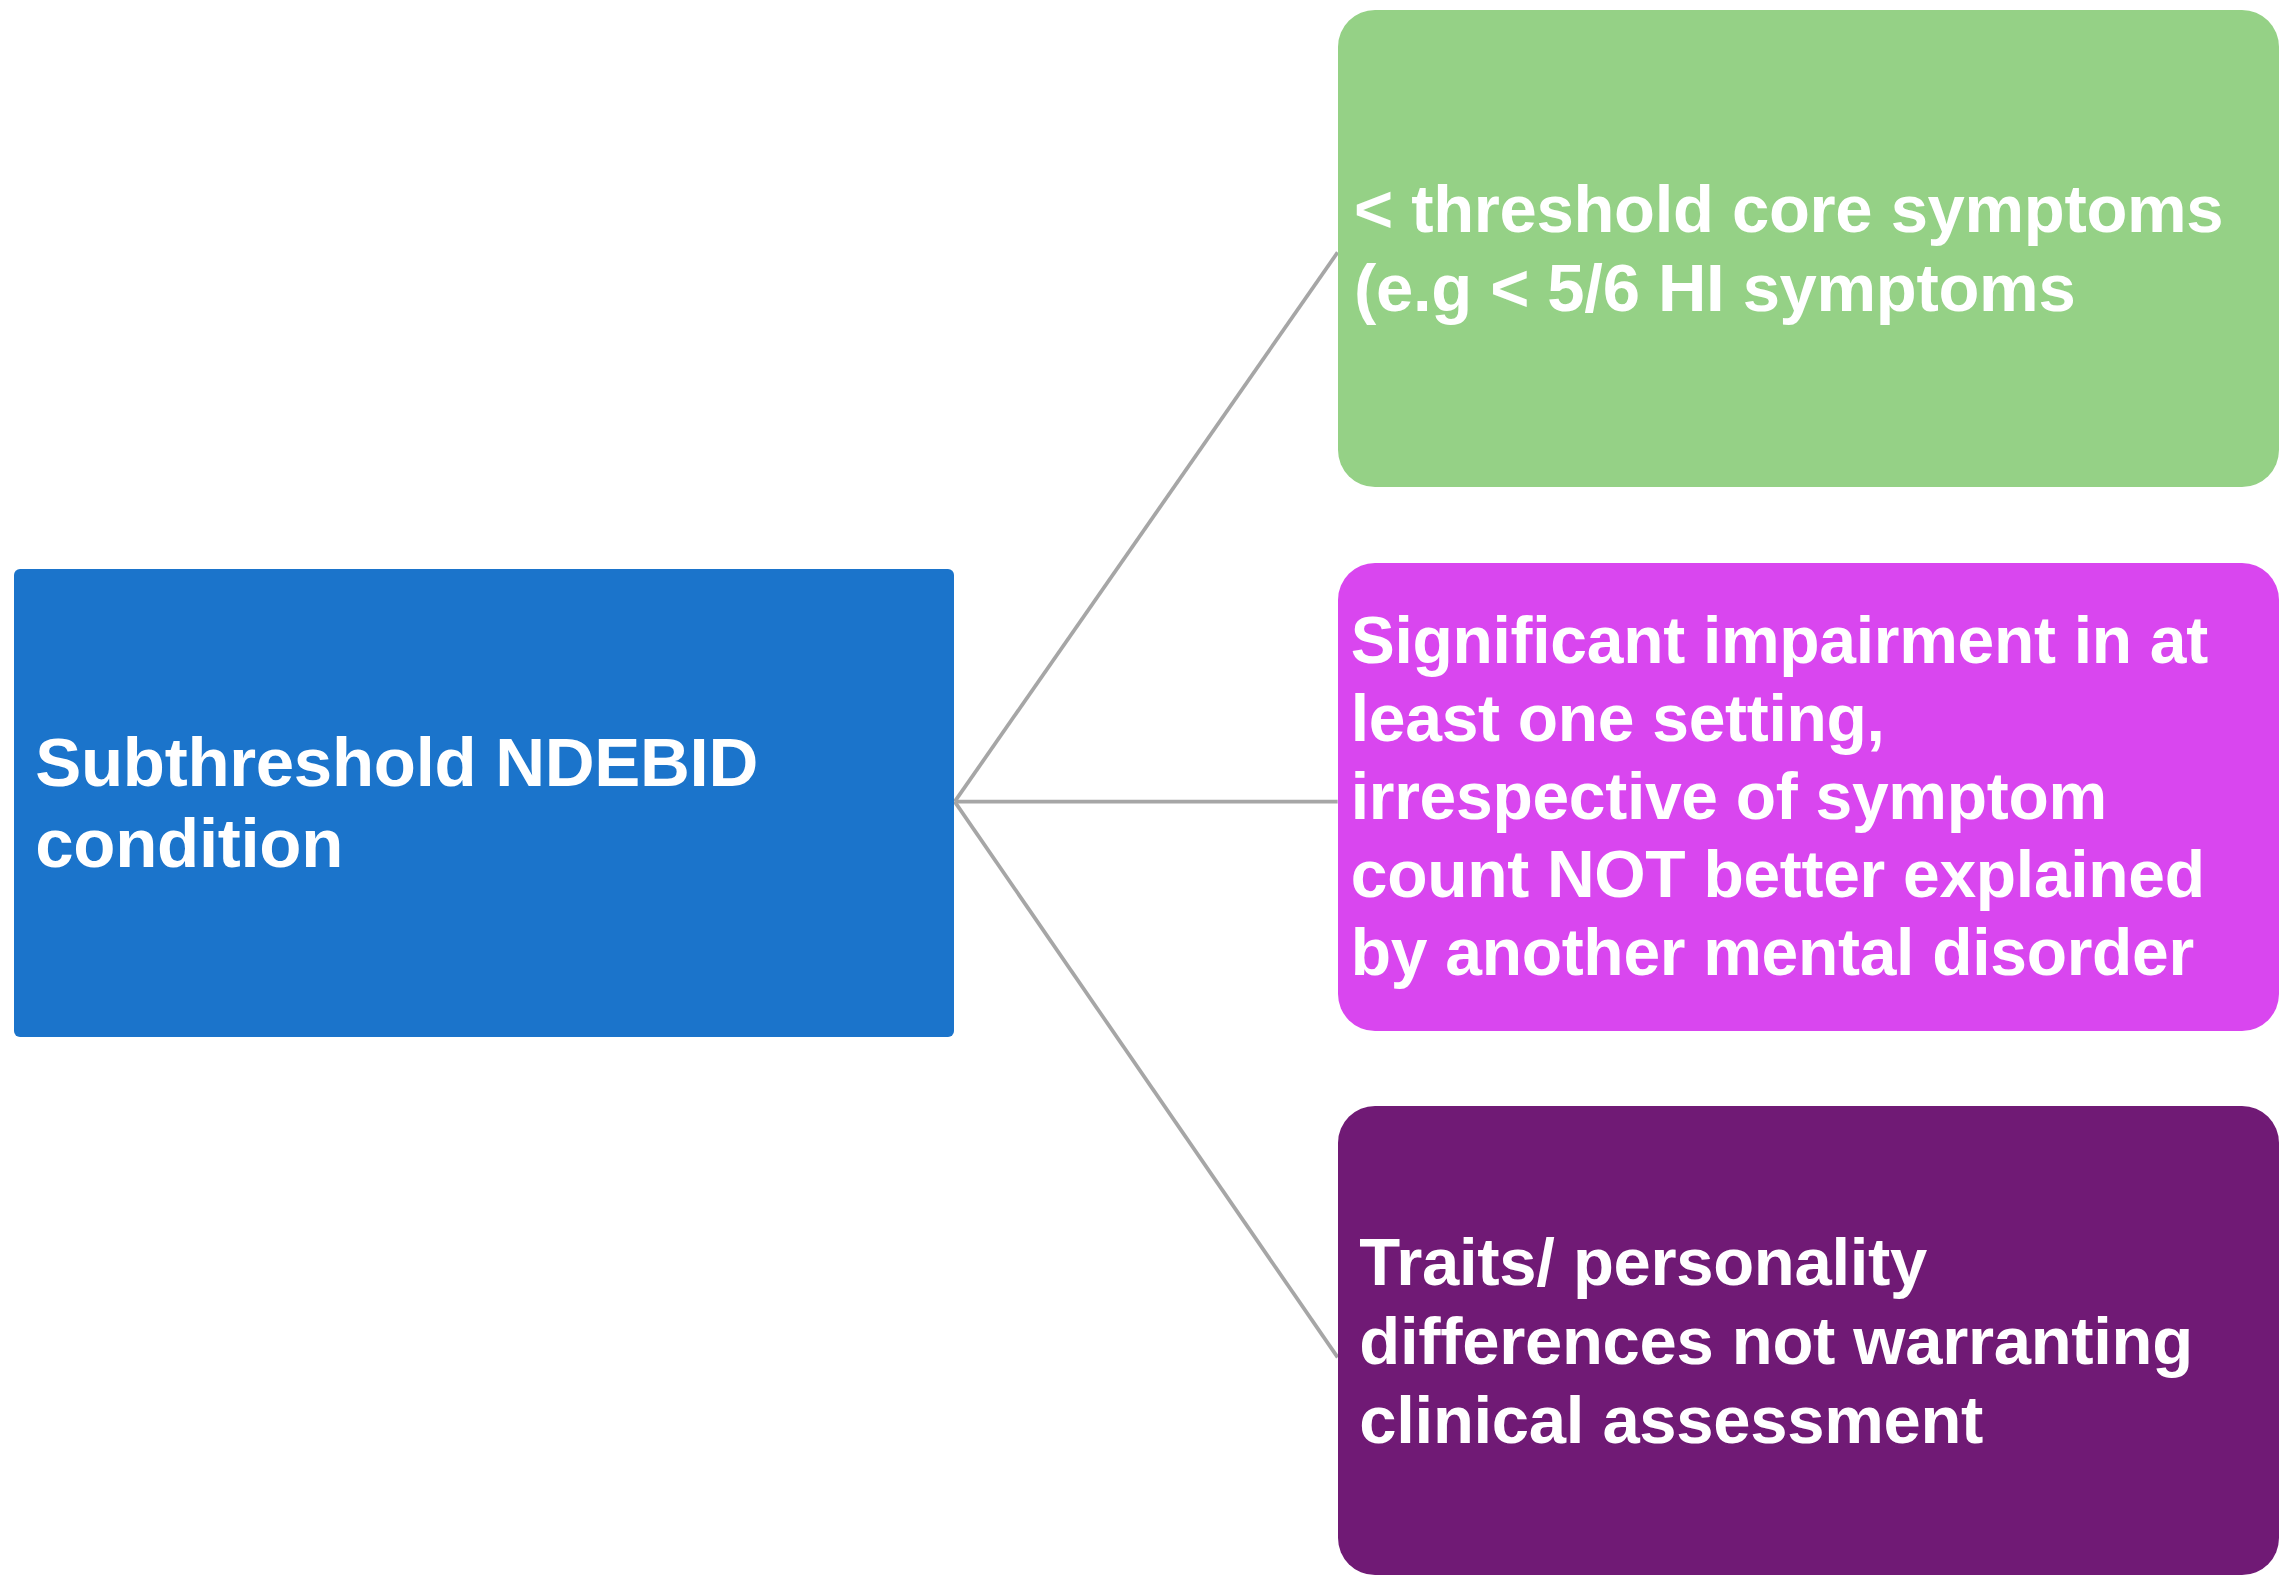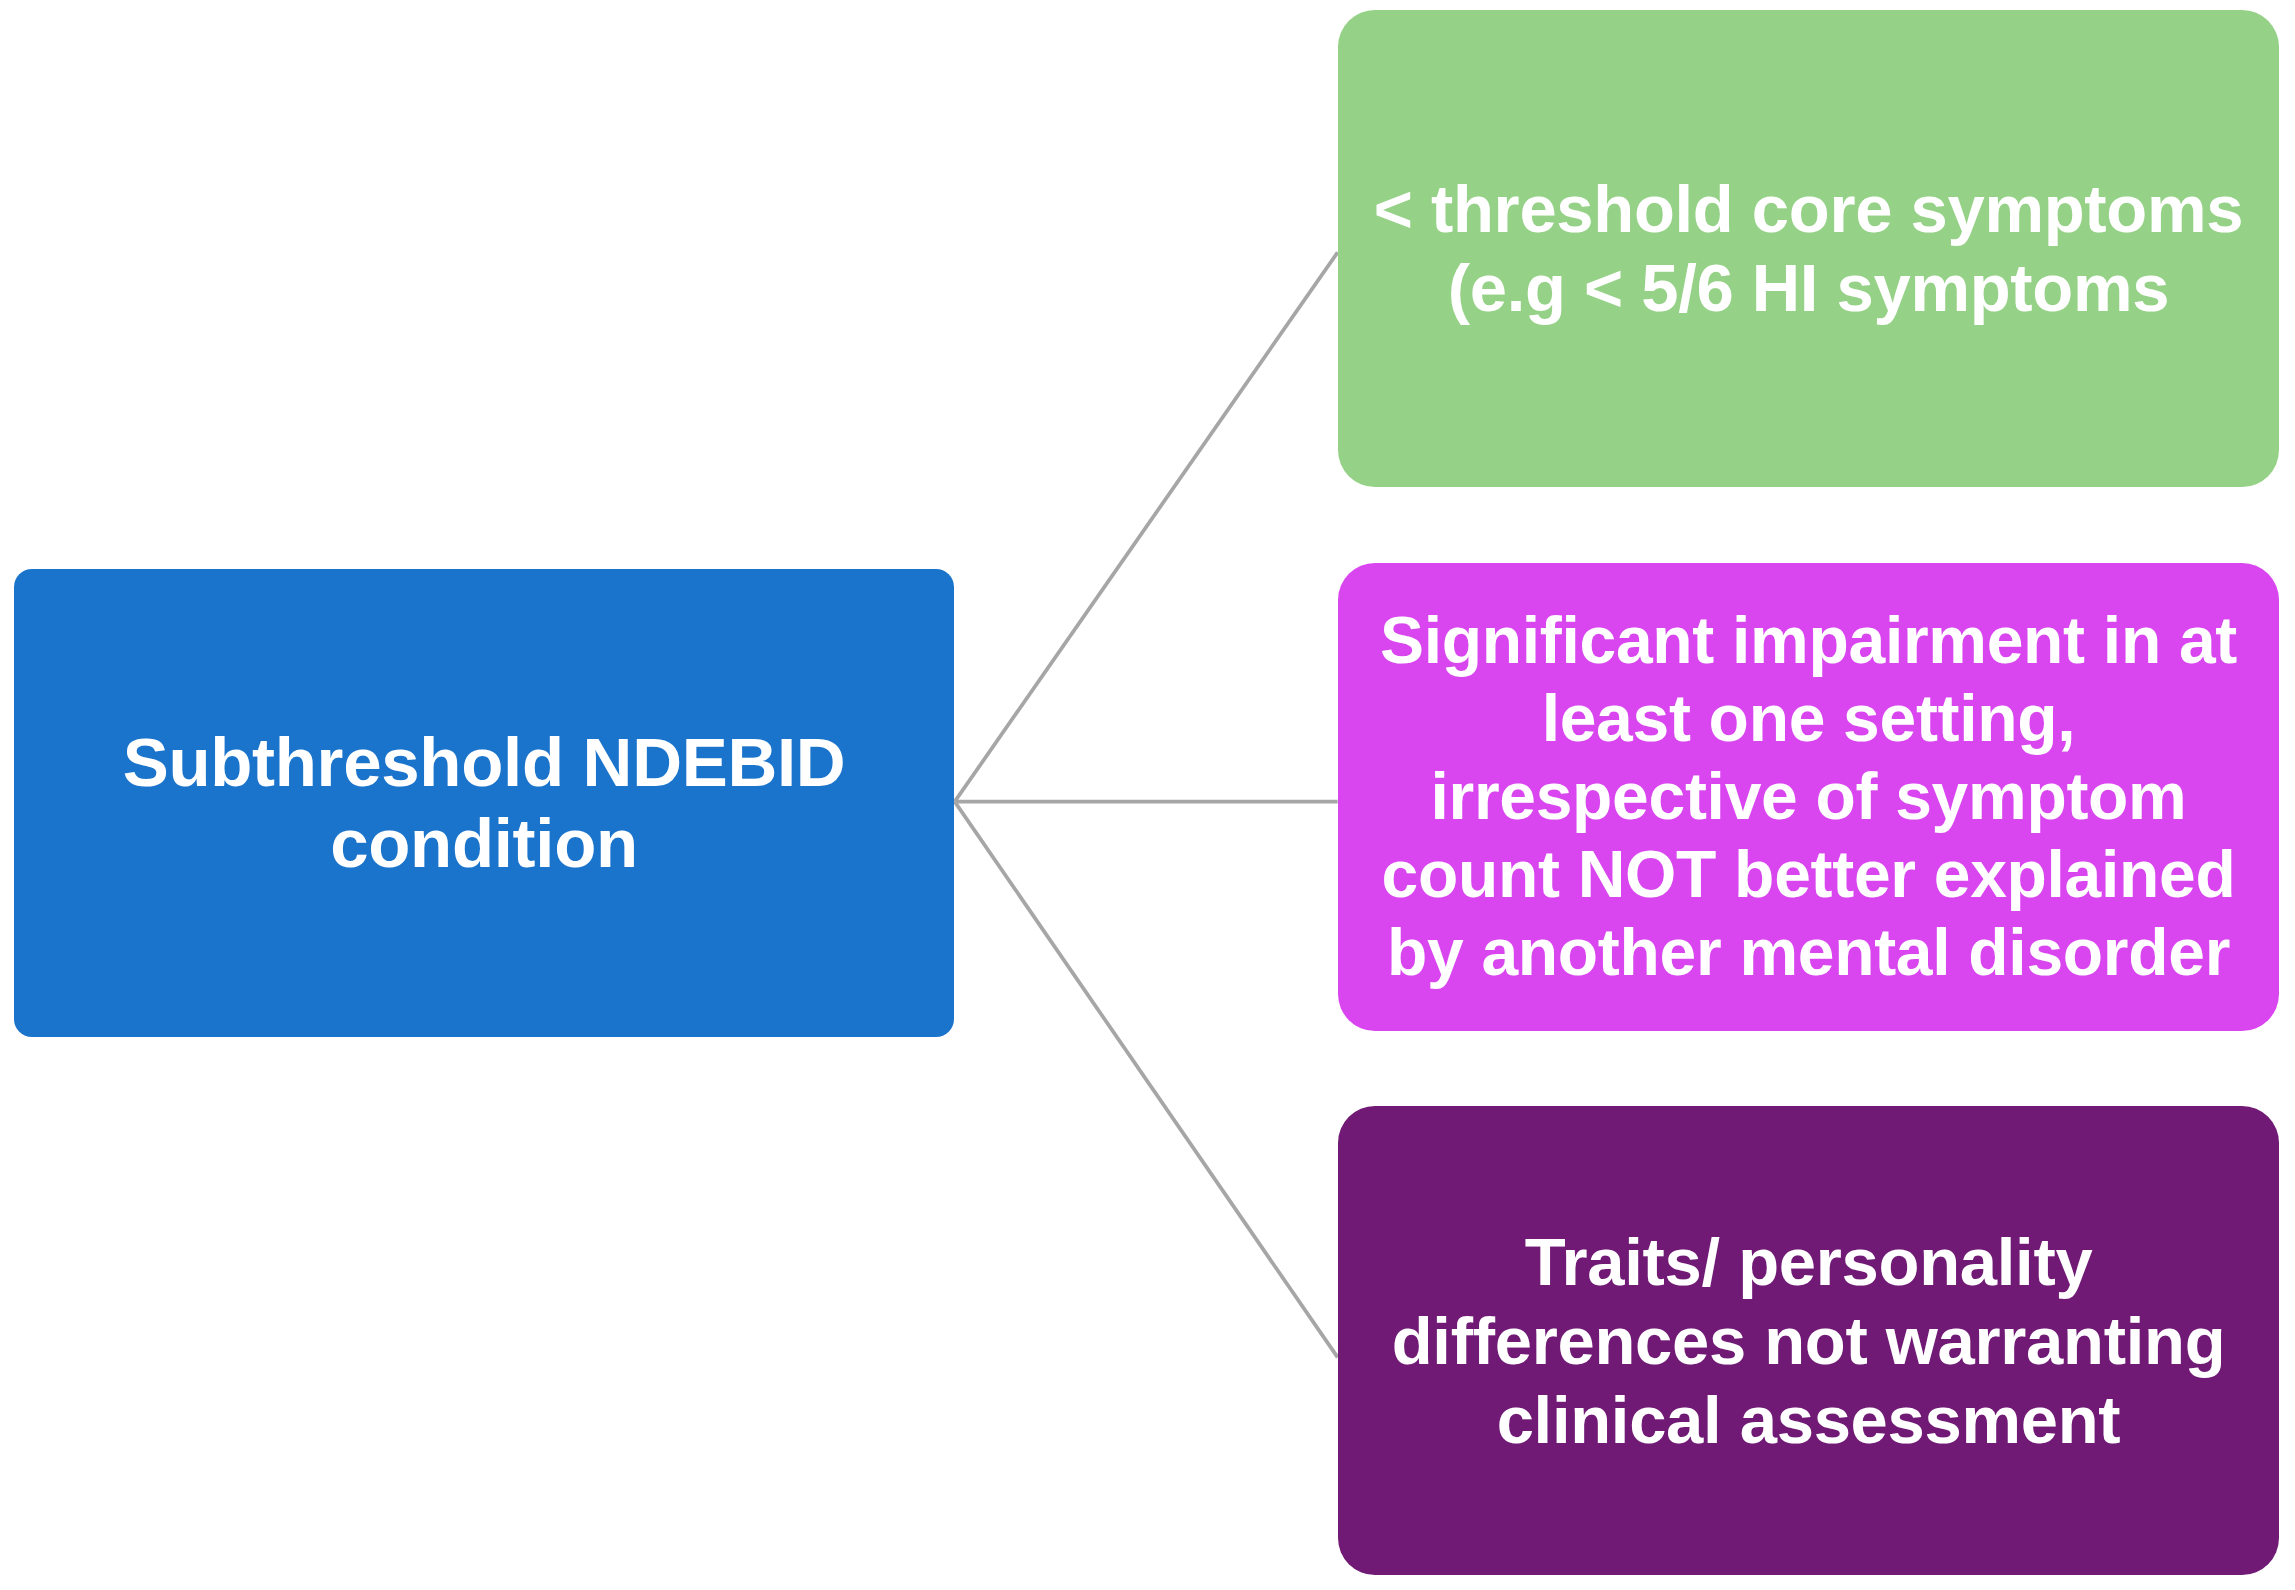--- a/index.html
+++ b/index.html
@@ -22,21 +22,20 @@
     width: 2295px;
     height: 1590px;
     pointer-events: none;
   }
   .node {
     position: absolute;
     box-sizing: border-box;
     display: flex;
     align-items: center;
     justify-content: center;
-    text-align: center;
     color: #ffffff;
     font-weight: bold;
     line-height: 1.18;
     letter-spacing: -0.3px;
     border-radius: 37px;
     padding: 0 21.3px;
   }
   .node .node-label {
     display: block;
     width: 100%;
@@ -44,21 +43,21 @@
   }
 
   
   #node-root {
     left: 14px;
     top: 569px;
     width: 940px;
     height: 468px;
     background: #1b74cb;
     font-size: 69px;
-    border-radius: 18px;
+    border-radius: 6px;
   }
 
   
   #node-core-symptoms {
     left: 1338px;
     top: 9.6px;
     width: 941px;
     height: 477px;
     background: #95d186;
     font-size: 67px;

